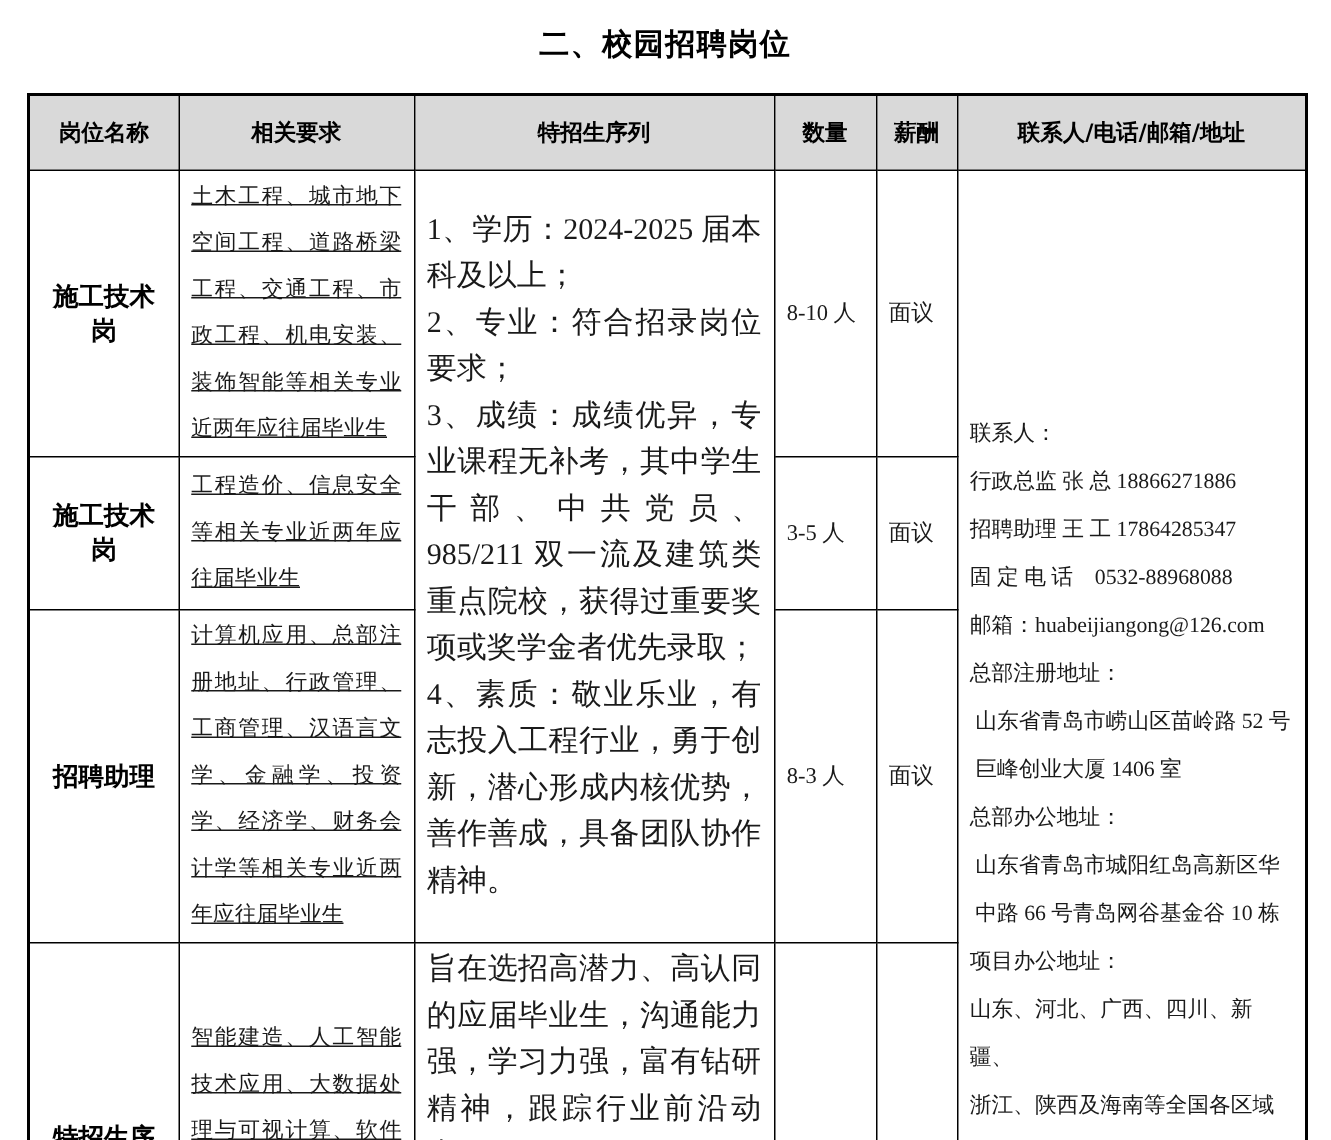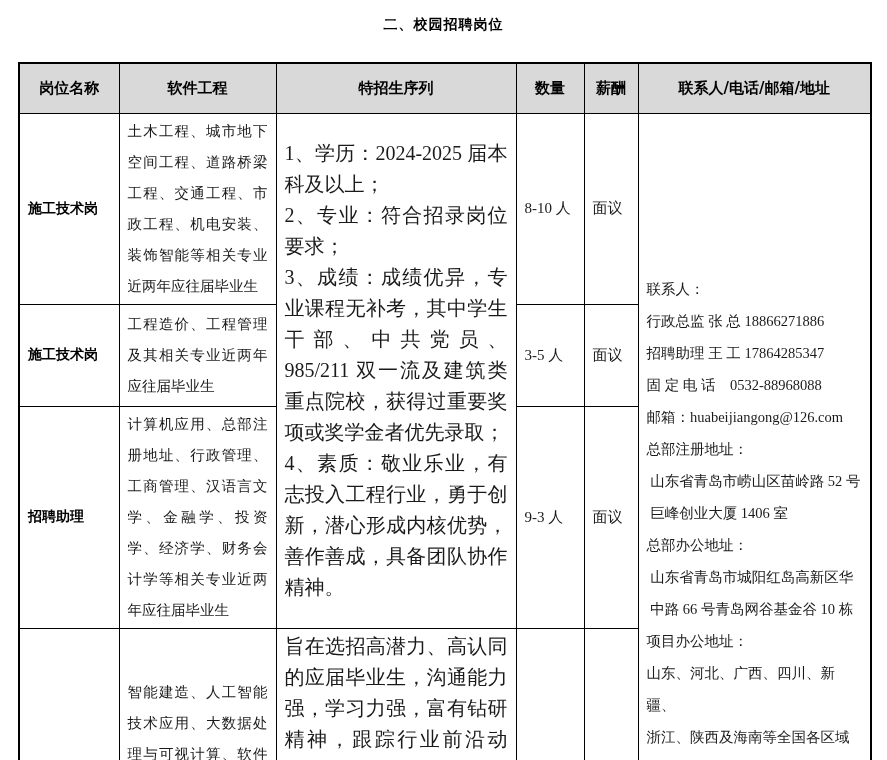--- a/index.html
+++ b/index.html
@@ -10,21 +10,21 @@
     color:#1a1a1a;
     font-family:"Liberation Serif", serif;
     overflow:hidden;
   }
   .doc-title{
     position:absolute;
     top:16px;left:0;width:887px;
     text-align:center;
     font-family:Liberation Mono, monospace;
     font-weight:bold;
-    font-size:14px;
+    font-size:20px;
     letter-spacing:1px;
     color:#000;
   }
   table.recruit{
     position:absolute;
     left:18px;top:62px;
     border-collapse:collapse;
     table-layout:fixed;
     width:852px;
     border:2px solid #000;
@@ -43,30 +43,32 @@
   tr.r3{height:160px;}
   th.hcell{
     background:#d9d9d9;
     font-family:"DejaVu Sans", sans-serif;
     font-weight:bold;
     font-size:15px;
     text-align:center;
     color:#000;
   }
   td.pos{
+    text-align:center;
     font-family:"DejaVu Sans", sans-serif;
     font-weight:bold;
-    font-size:14px;
+    font-size:17px;
     color:#000;
   }
   td.req{
     font-size:14.5px;
     line-height:31px;
     text-align:justify;
     padding:2px 9px;
+    text-decoration:underline;
   }
   td.gen{
     font-size:20px;
     line-height:31px;
     white-space:pre-wrap;
     text-align:justify;
     padding:2px 9px;
   }
   td.cnt, td.sal{
     font-size:15px;
@@ -92,21 +94,21 @@
       <col style="width:157px">
       <col style="width:240px">
       <col style="width:68px">
       <col style="width:54px">
       <col style="width:233px">
     </colgroup>
 
     <tbody>
         <tr class="hdr">
       <th class="hcell">岗位名称</th>
-      <th class="hcell">软件工程</th>
+      <th class="hcell">相关要求</th>
       <th class="hcell">特招生序列</th>
       <th class="hcell">数量</th>
       <th class="hcell">薪酬</th>
       <th class="hcell">联系人/电话/邮箱/地址</th>
     </tr>
 
     <tr class="r0">
       <td class="pos">施工技术岗</td>
       <td class="req">土木工程、城市地下空间工程、道路桥梁工程、交通工程、市政工程、机电安装、装饰智能等相关专业近两年应往届毕业生</td>
       <td class="gen" rowspan="3">1、学历：2024-2025 届本科及以上；
@@ -126,29 +128,29 @@
 总部办公地址：
  山东省青岛市城阳红岛高新区华
  中路 66 号青岛网谷基金谷 10 栋
 项目办公地址：
 山东、河北、广西、四川、新疆、
 浙江、陕西及海南等全国各区域</td>
     </tr>
 
     <tr class="r1">
       <td class="pos">施工技术岗</td>
-      <td class="req">工程造价、工程管理及其相关专业近两年应往届毕业生</td>
+      <td class="req">工程造价、信息安全等相关专业近两年应往届毕业生</td>
       <td class="cnt">3-5 人</td>
       <td class="sal">面议</td>
     </tr>
 
     <tr class="r2">
       <td class="pos">招聘助理</td>
       <td class="req">计算机应用、总部注册地址、行政管理、工商管理、汉语言文学、金融学、投资学、经济学、财务会计学等相关专业近两年应往届毕业生</td>
-      <td class="cnt">9-3 人</td>
+      <td class="cnt">8-3 人</td>
       <td class="sal">面议</td>
     </tr>
 
     <tr class="r3">
       <td class="pos">特招生序列</td>
       <td class="req">智能建造、人工智能技术应用、大数据处理与可视计算、软件工程、大数据技术、信息安全等相关专业近两年应往届毕业生</td>
       <td class="gen">旨在选招高潜力、高认同的应届毕业生，沟通能力强，学习力强，富有钻研精神，跟踪行业前沿动态；
 聚焦建筑新材料（低碳建材 / 装配式）、新技术（BIM/ 智能建造）、新应用（绿色工艺）。</td>
       <td class="cnt">3-5 人</td>
       <td class="sal">面议</td>

